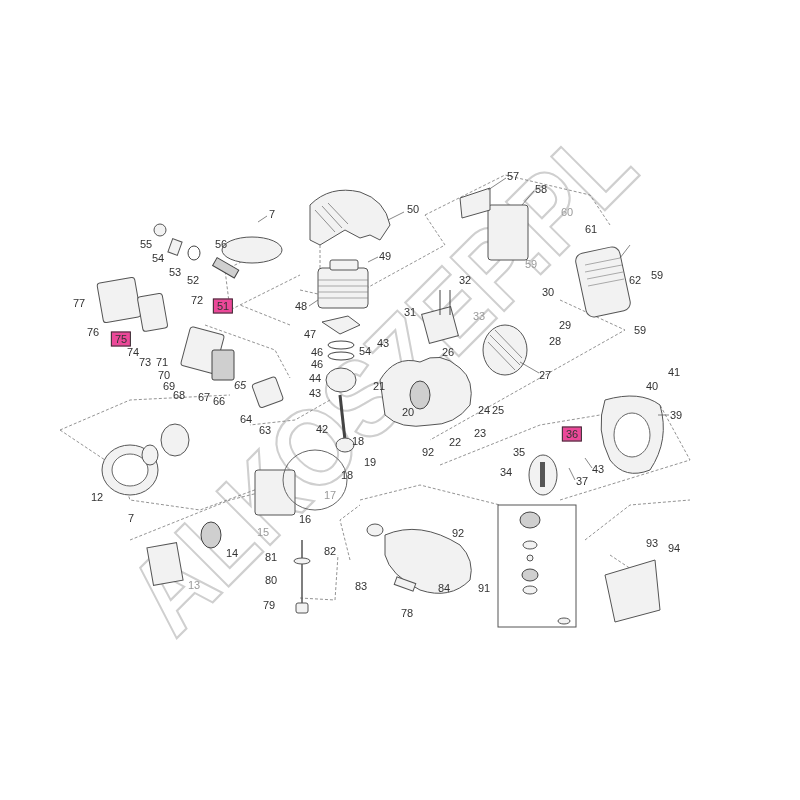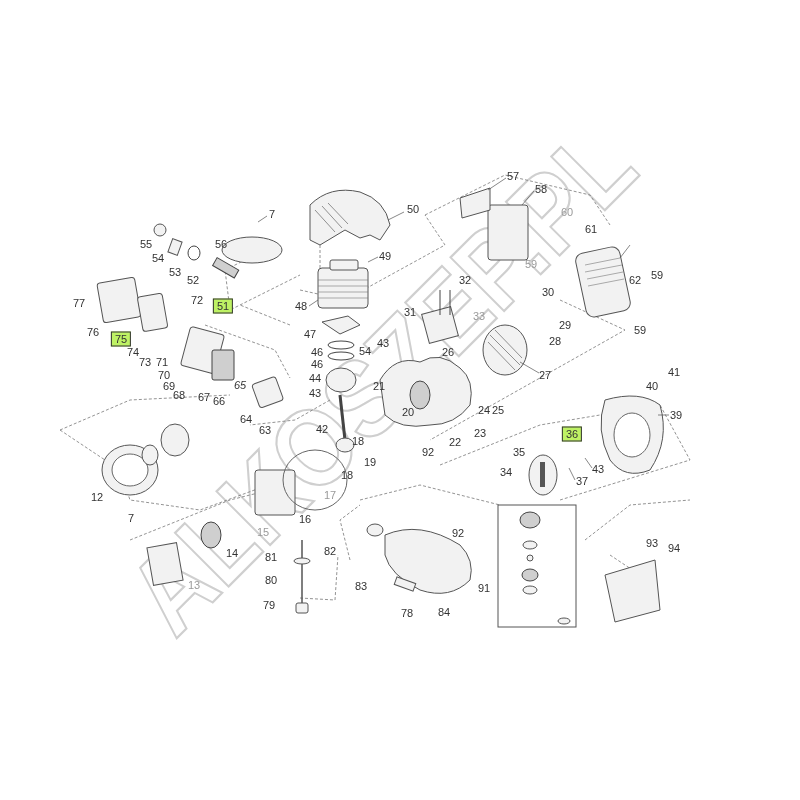--- a/index.html
+++ b/index.html
@@ -1,19 +1,19 @@
 <!DOCTYPE html>
 <html><head>
 <meta charset="utf-8">
 <style>
   html, body { margin:0; padding:0; background:#ffffff; }
   body { width:800px; height:800px; position:relative; overflow:hidden; font-family:"Liberation Sans", sans-serif; }
   #stage { position:absolute; left:0; top:0; width:800px; height:800px; }
   .lbl { position:absolute; font-size:11px; color:#333333; line-height:1; white-space:nowrap; transform:translate(-50%,-50%); }
-  .lbl.boxed { border:1px solid #333; padding:1px 3px; background:#bef264; }
+  .lbl.boxed { border:1px solid #333; padding:1px 3px; background:#ec4899; }
   .lbl.light { color:#9a9a9a; }
   svg { position:absolute; left:0; top:0; }
   .part { fill:#f2f2f2; stroke:#555; stroke-width:1; }
   .part-dark { fill:#cfcfcf; stroke:#444; stroke-width:1; }
   .dash { fill:none; stroke:#777; stroke-width:0.8; stroke-dasharray:3 2; }
   .leader { fill:none; stroke:#555; stroke-width:0.7; }
   .wmtext { font-family:"Liberation Sans", sans-serif; font-size:110px; font-weight:bold; fill:none; stroke:#cfcfcf; stroke-width:2.2; }
   .panel { fill:none; stroke:#555; stroke-width:1; }
 </style>
 </head>
@@ -243,21 +243,21 @@
       <span class="lbl" style="left: 133px; top: 352px;">74</span>
       <span class="lbl boxed" style="left: 121px; top: 339px;">75</span>
       <span class="lbl" style="left: 93px; top: 332px;">76</span>
       <span class="lbl" style="left: 79px; top: 303px;">77</span>
       <span class="lbl" style="left: 407px; top: 613px;">78</span>
       <span class="lbl" style="left: 269px; top: 605px;">79</span>
       <span class="lbl" style="left: 271px; top: 580px;">80</span>
       <span class="lbl" style="left: 271px; top: 557px;">81</span>
       <span class="lbl" style="left: 330px; top: 551px;">82</span>
       <span class="lbl" style="left: 361px; top: 586px;">83</span>
-      <span class="lbl" style="left: 444px; top: 612px;">84</span>
+      <span class="lbl" style="left: 444px; top: 588px;">84</span>
       <span class="lbl" style="left: 484px; top: 588px;">91</span>
       <span class="lbl" style="left: 428px; top: 452px;">92</span>
       <span class="lbl" style="left: 458px; top: 533px;">92</span>
       <span class="lbl" style="left: 652px; top: 543px;">93</span>
       <span class="lbl" style="left: 674px; top: 548px;">94</span>
     </div>
 
 </div>
 
 </body></html>

